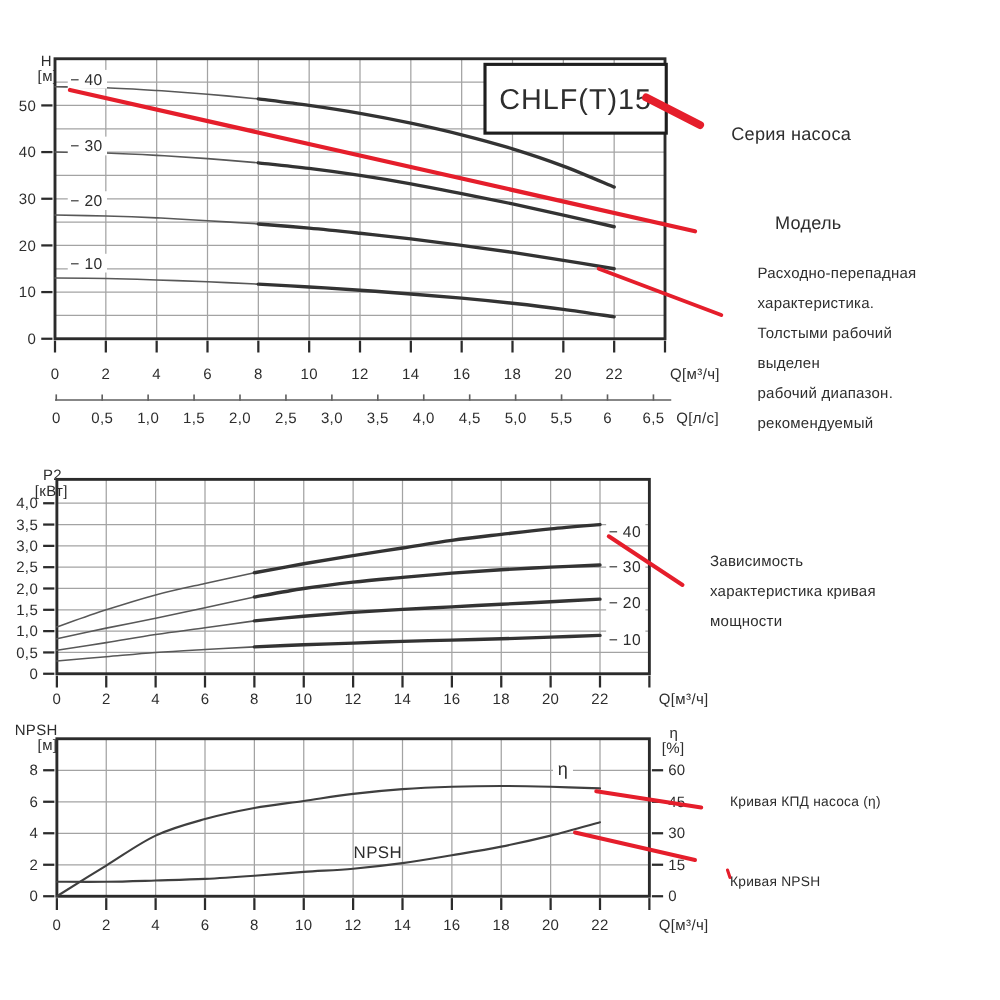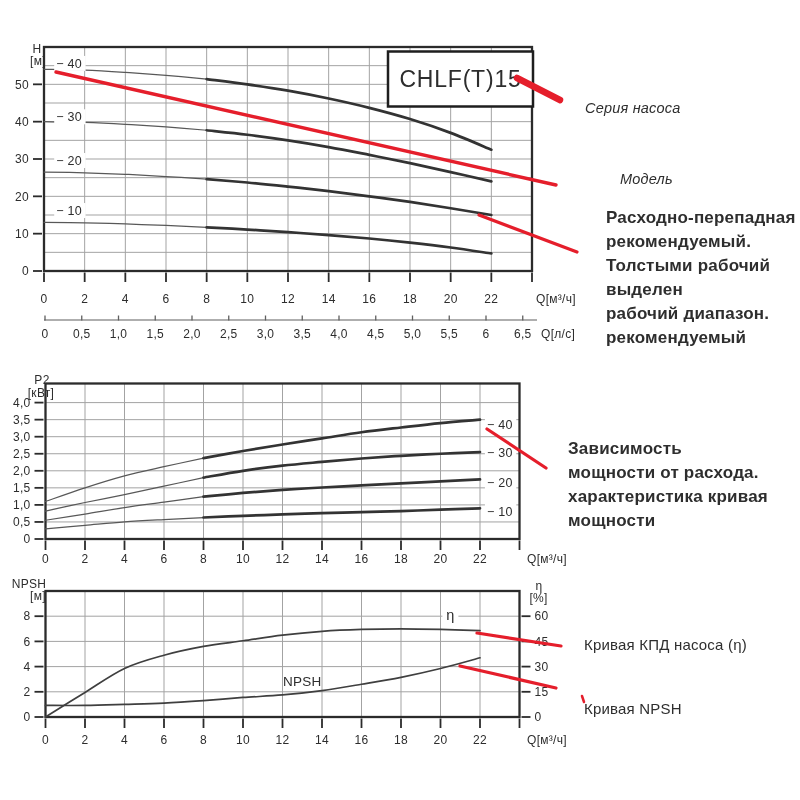--- a/index.html
+++ b/index.html
@@ -1,23 +1,23 @@
 <!DOCTYPE html>
 <html><head>
 <meta charset="utf-8">
 <style>
   html,body{margin:0;padding:0;background:#fff;}
   .stage{position:relative;width:800px;height:800px;background:#ffffff;overflow:hidden;
          font-family:"Liberation Sans","DejaVu Sans",sans-serif;}
   .stage svg{position:absolute;left:0;top:0;}
   svg text{fill:#2d2d2d;font-family:"Liberation Sans","DejaVu Sans",sans-serif;}
   .note{position:absolute;color:#2e2e2e;}
-  .small-label{font-size:14.5px;letter-spacing:.2px;font-style:italic;}
-  .para{font-size:17px;line-height:24px;letter-spacing:.2px;font-weight:bold;}
-  .callout{font-size:15px;letter-spacing:.2px;}
+  .small-label{font-size:14.5px;letter-spacing:.2px;}
+  .para{font-size:12px;line-height:24px;letter-spacing:.2px;}
+  .callout{font-size:11px;letter-spacing:.2px;}
 </style>
 </head>
 <body>
 
 <div class="stage">
   <svg id="chart-svg" width="800" height="800" viewBox="0 0 800 800">
       <g>
         <g>
           <line x1="84.66666666666666" y1="47" x2="84.66666666666666" y2="271" stroke="#a3a3a3" stroke-width="1"></line>
           <line x1="125.33333333333333" y1="47" x2="125.33333333333333" y2="271" stroke="#a3a3a3" stroke-width="1"></line>
@@ -321,30 +321,29 @@
         <line x1="582" y1="696" x2="584" y2="702" stroke="#e51e2b" stroke-width="2.5" stroke-linecap="round"></line>
       </g>
     </svg>
 
   <div class="note small-label" style="left:585px;top:100px;">Серия насоса</div>
 
   <div class="note small-label" style="left:620px;top:171px;">Модель</div>
 
   <div class="note para" style="left:606px;top:206px;">
     <div>Расходно-перепадная</div>
-    <div>рекомендуемый.</div>
+    <div>характеристика.</div>
     <div>Толстыми рабочий</div>
     <div>выделен</div>
     <div>рабочий диапазон.</div>
     <div>рекомендуемый</div>
   </div>
 
   <div class="note para" style="left:568px;top:437px;">
     <div>Зависимость</div>
-    <div>мощности от расхода.</div>
     <div>характеристика кривая</div>
     <div>мощности</div>
   </div>
 
   <div class="note callout" style="left:584px;top:636px;">Кривая КПД насоса (η)</div>
 
   <div class="note callout" style="left:584px;top:700px;">Кривая NPSH</div>
 </div>
 
 </body></html>

